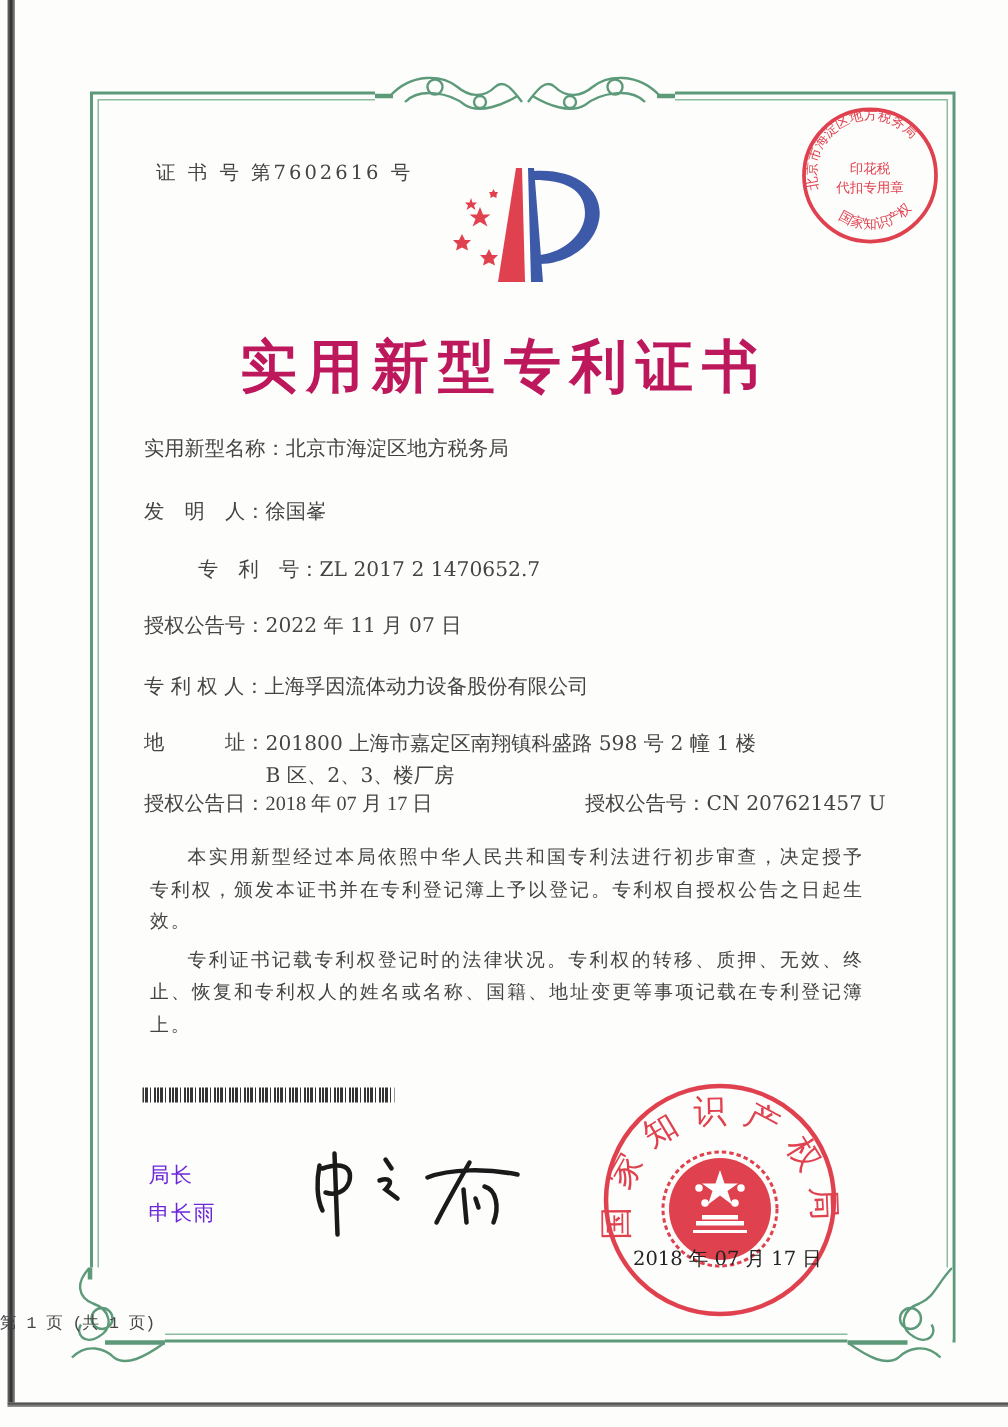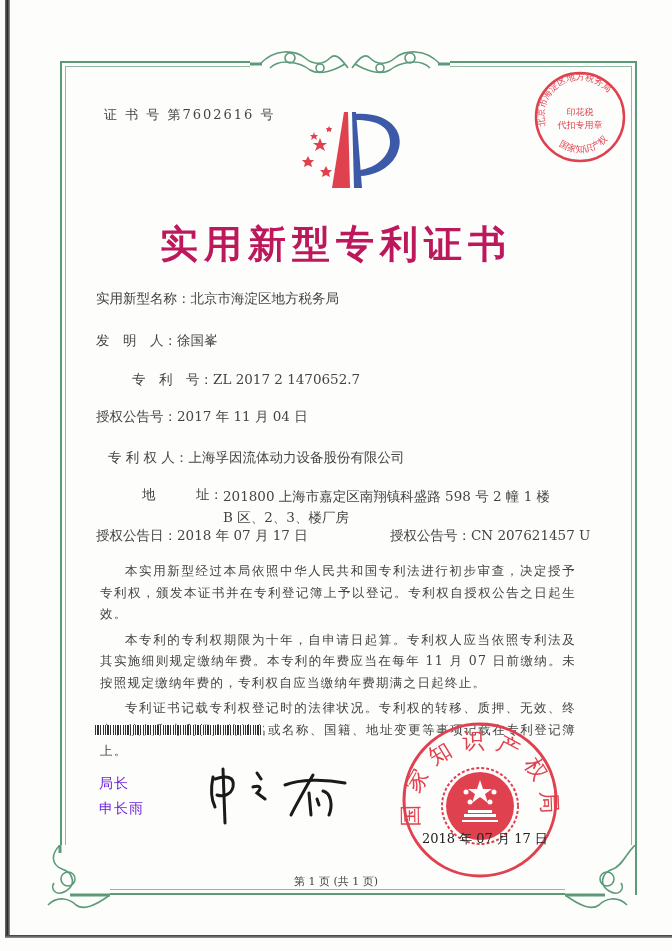--- a/index.html
+++ b/index.html
@@ -65,21 +65,21 @@
     .director {
       position: absolute; left: 99px; font-family: "DejaVu Sans", "Liberation Sans", sans-serif;
       font-size: 14px; color: #6d28d9; letter-spacing: 1px;
     }
     .signature { position: absolute; left: 205px; top: 765px; width: 150px; height: 60px; }
     .seal { position: absolute; left: 400px; top: 720px; width: 160px; height: 160px; }
     .seal-date {
       position: absolute; left: 422px; top: 830px; font-size: 13px; color: #222;
     }
     .page-indicator {
-      position: absolute; left: 0; right: 0; top: 874px; text-align: center; font-size: 11px; color: #444;
+      position: absolute; left: 0; right: 0; top: 874px; text-align: left; font-size: 11px; color: #444; font-family: Liberation Mono, monospace;
     }
   </style>
 </head>
 <body>
 
 <div class="scan-edge-left"></div>
 <div class="scan-edge-bottom"></div>
 
 <div class="frame-outer"></div>
 <div class="frame-inner"></div>
@@ -159,38 +159,37 @@
 <div class="field" style="top:290px;">
   <span class="lbl">实用新型名称：</span><span class="val">北京市海淀区地方税务局</span>
 </div>
 <div class="field" style="top:332px;">
   <span class="lbl">发　明　人：</span><span class="val">徐国峯</span>
 </div>
 <div class="field" style="top:371px;margin-left:36px;">
   <span class="lbl">专　利　号：</span><span class="val">ZL 2017 2 1470652.7</span>
 </div>
 <div class="field" style="top:408px;">
-  <span class="lbl">授权公告号：</span><span class="val">2017 年 11 月 04 日</span>
-</div>
-<div class="field" style="top:449px;margin-left:12px;">
+  <span class="lbl">授权公告号：</span><span class="val">2022 年 11 月 07 日</span>
+</div>
+<div class="field" style="top:449px;">
   <span class="lbl">专 利 权 人：</span><span class="val">上海孚因流体动力设备股份有限公司</span>
 </div>
-<div class="field address" style="top:486px;margin-left:46px;">
+<div class="field address" style="top:486px;">
   <span class="lbl">地　　　址：</span><span class="val">201800 上海市嘉定区南翔镇科盛路 598 号 2 幢 1 楼 B 区、2、3、楼厂房</span>
 </div>
-<div class="field" style="top:527px;">
+<div class="field" style="top:527px;font-family:Liberation Serif, serif;">
   <span class="lbl">授权公告日：</span><span class="val">2018 年 07 月 17 日</span>
 </div>
 <div class="field" style="top:527px; left:390px;">
   <span class="lbl">授权公告号：</span><span class="val">CN 207621457 U</span>
 </div>
 
 <div class="para" style="top:556px;">
   <p>本实用新型经过本局依照中华人民共和国专利法进行初步审查，决定授予专利权，颁发本证书并在专利登记簿上予以登记。专利权自授权公告之日起生效。</p>
-  <p>本专利的专利权期限为十年，自申请日起算。专利权人应当依照专利法及其实施细则规定缴纳年费。本专利的年费应当在每年 11 月 07 日前缴纳。未按照规定缴纳年费的，专利权自应当缴纳年费期满之日起终止。</p>
   <p style="margin-top:4px;">专利证书记载专利权登记时的法律状况。专利权的转移、质押、无效、终止、恢复和专利权人的姓名或名称、国籍、地址变更等事项记载在专利登记簿上。</p>
 </div>
 
 <div class="barcode"></div>
 
 <div class="director" style="top:775px;">局长</div>
 <div class="director" style="top:800px;">申长雨</div>
 
 <div class="signature">
   <svg width="150" height="60" viewBox="0 0 150 60">

